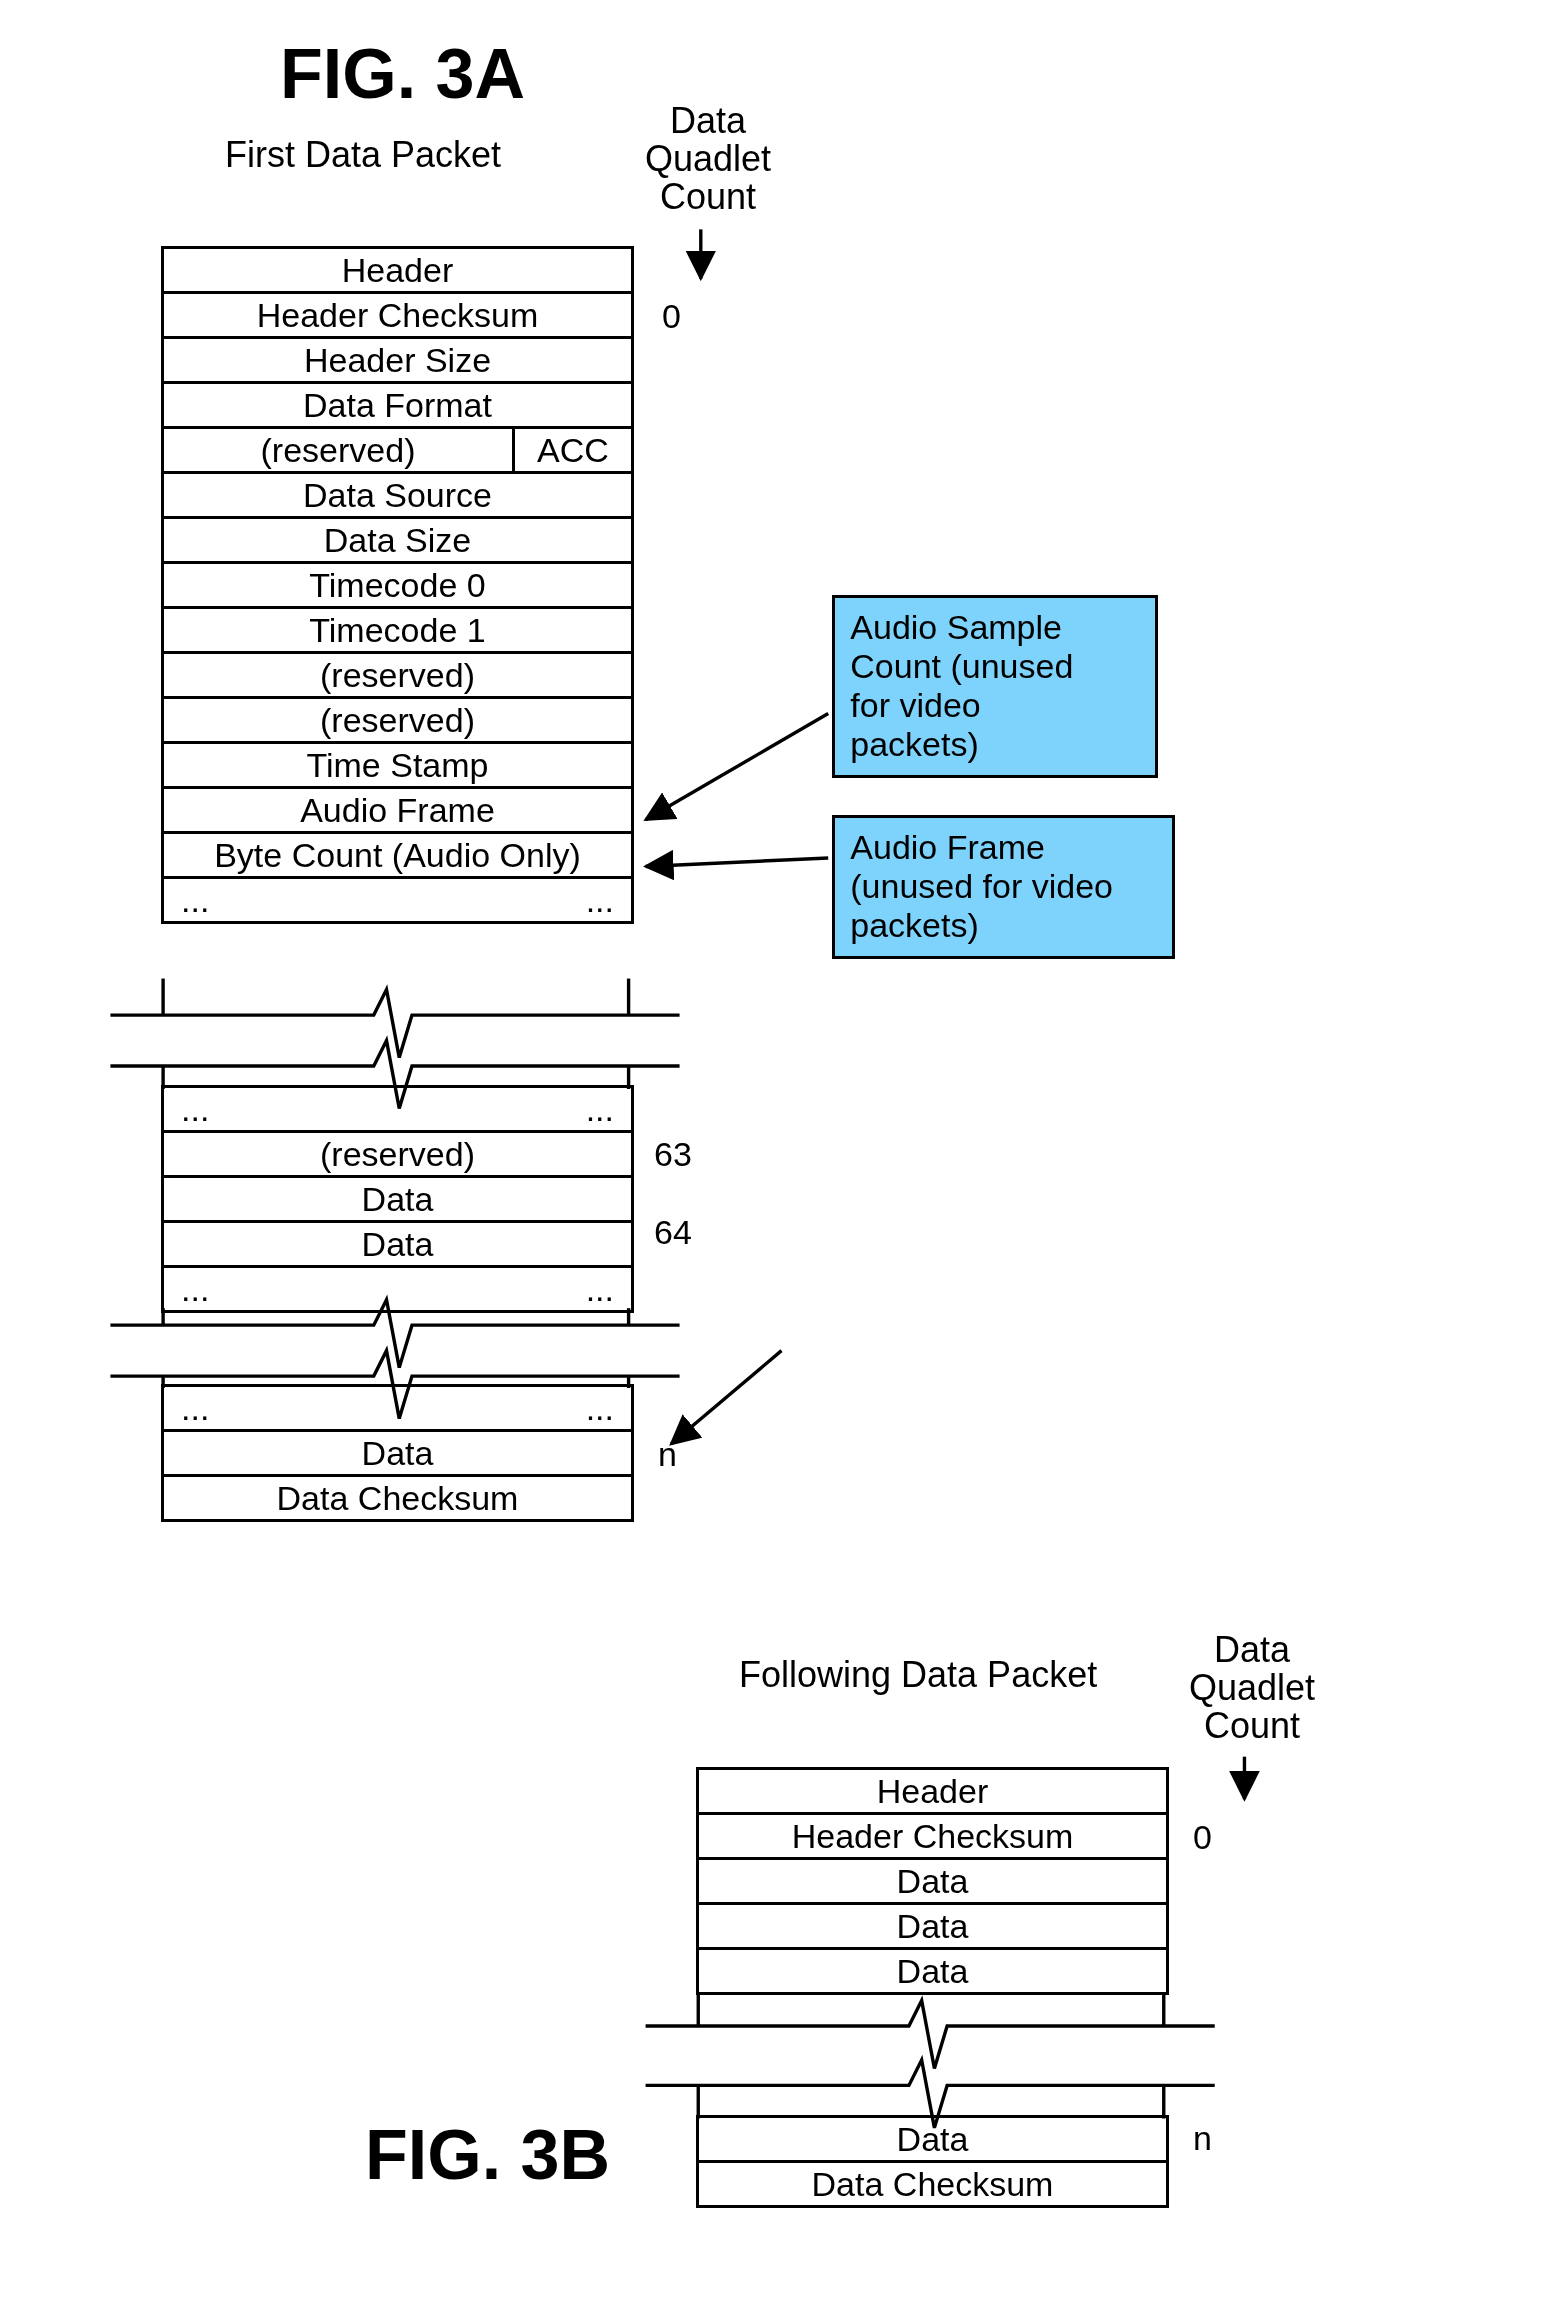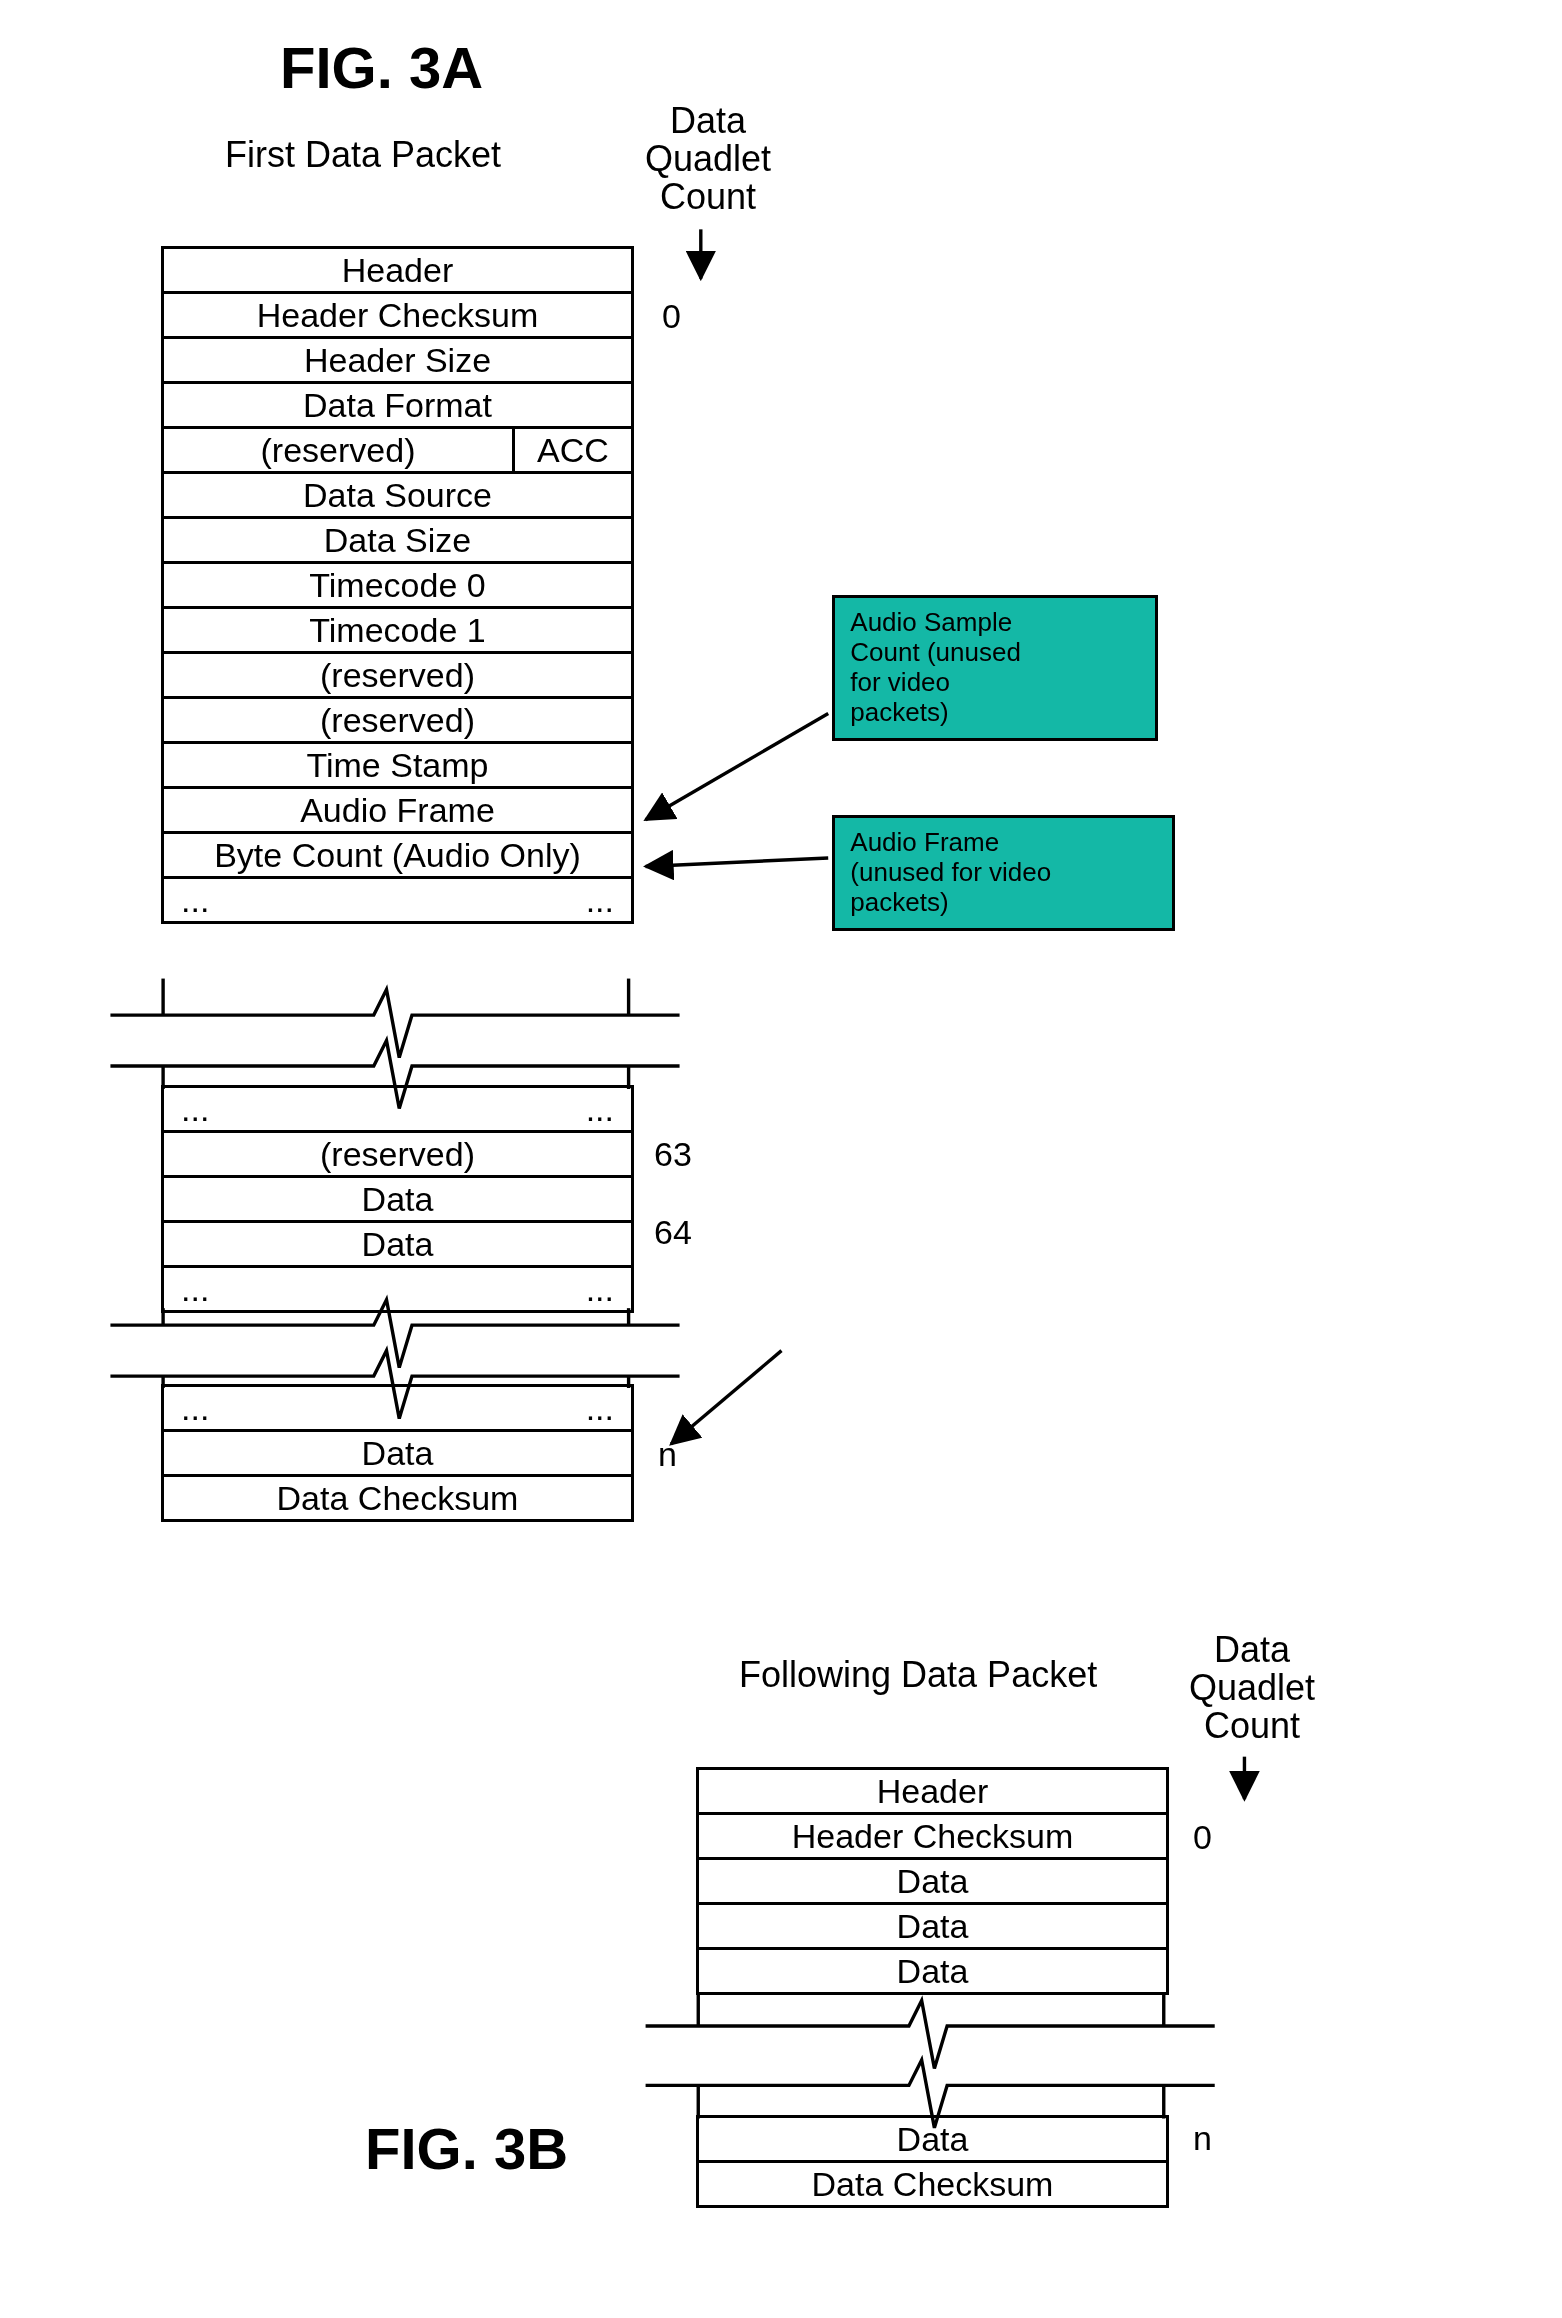--- a/index.html
+++ b/index.html
@@ -10,21 +10,21 @@
     color: #000;
   }
   .page {
     position: relative;
     width: 1563px;
     height: 2319px;
   }
   .fig-title {
     position: absolute;
     font-weight: 700;
-    font-size: 58px;
+    font-size: 70px;
     white-space: nowrap;
   }
   .label {
     position: absolute;
     font-size: 36px;
     white-space: pre;
     text-align: center;
     line-height: 1.05;
   }
   .table {
@@ -56,22 +56,22 @@
     display: flex;
     align-items: center;
     justify-content: center;
   }
   .row .ell-left { position: absolute; left: 17px; }
   .row .ell-right { position: absolute; right: 17px; }
   .row.rel { position: relative; }
   .callout {
     position: absolute;
     border: 3.4px solid #000;
-    background: #14b8a6;
-    font-size: 26px;
+    background: #7dd3fc;
+    font-size: 34px;
     padding: 10.2px 15.3px;
     line-height: 1.15;
     white-space: pre-line;
   }
   .break-strip {
     position: absolute;
     background: #fff;
   }
   svg.overlay {
     position: absolute;

